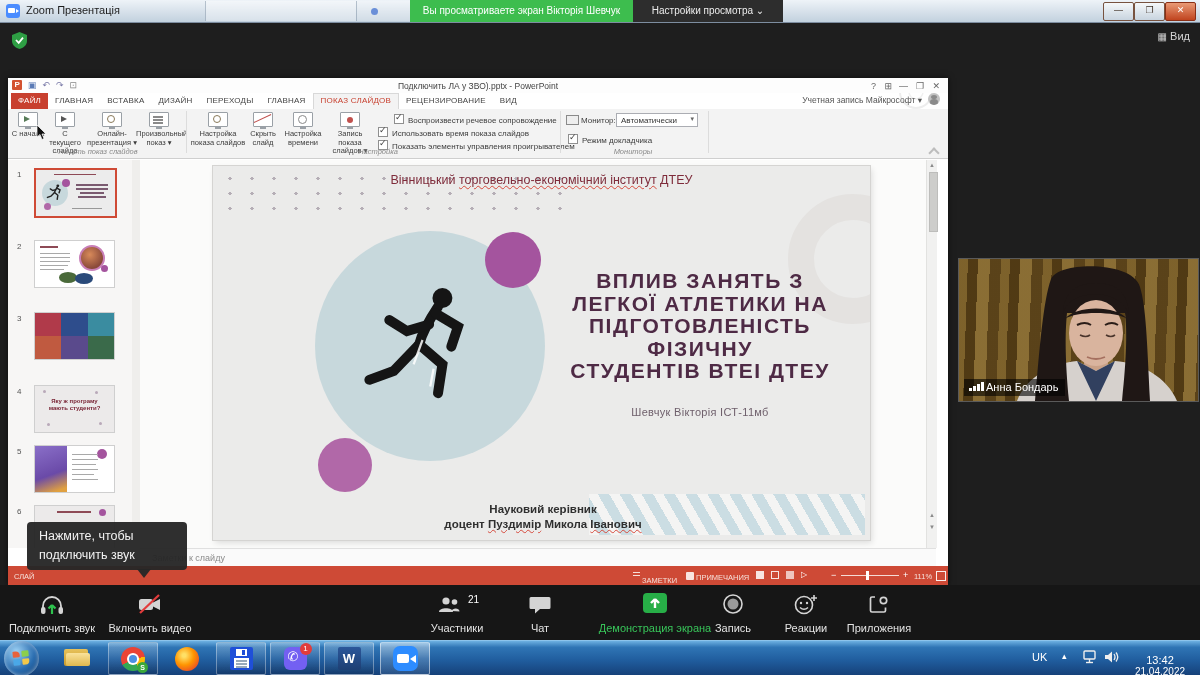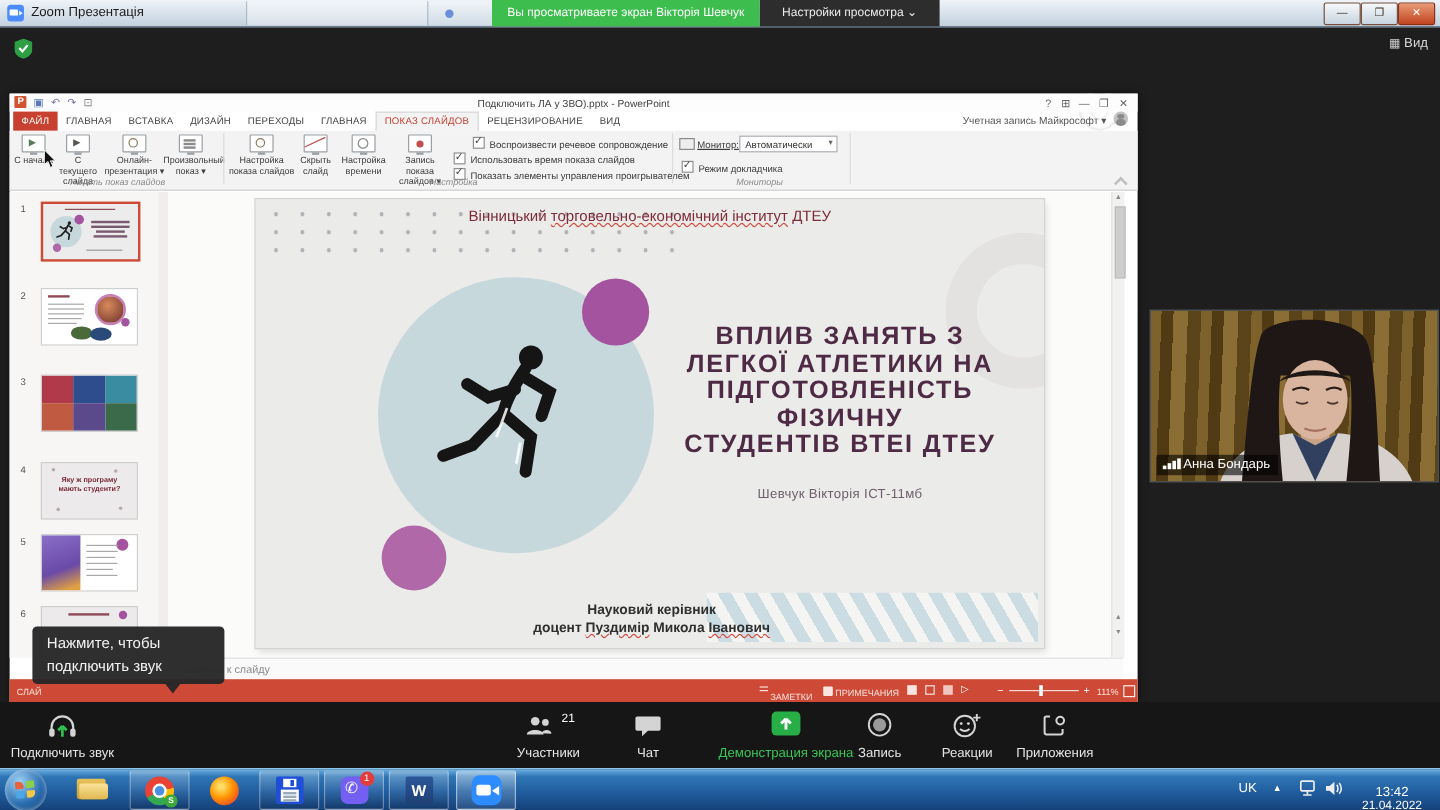--- a/index.html
+++ b/index.html
@@ -205,21 +205,21 @@
       <div class="abs rbtn" style="left:318px;width:48px;">
         <div class="ric rec"></div><span>Запись показа слайдов</span> ▾
       </div>
       <div class="abs cbrow" style="left:370px;top:4px;margin-left:16px;"><span class="cbx"></span><span>Воспроизвести речевое сопровождение</span></div>
       <div class="abs cbrow" style="left:370px;top:17px;"><span class="cbx"></span><span>Использовать время показа слайдов</span></div>
       <div class="abs cbrow" style="left:370px;top:30px;"><span class="cbx"></span><span>Показать элементы управления проигрывателем</span></div>
       <div class="abs grplabel" style="left:290px;width:160px;">Настройка</div>
       <div class="abs rsep" style="left:552px;"></div>
 
       <div class="abs" style="left:558px;top:6px;width:11px;height:8px;border:1px solid #8a8a8a;background:#eee;"></div>
-      <div class="abs cbrow" style="left:573px;top:7px;text-decoration:underline;">Монитор:</div>
+      <div class="abs cbrow" style="left:573px;top:7px;">Монитор:</div>
       <div class="abs mondrop" style="left:608px;top:4px;width:62px;"><span>Автоматически</span></div>
       <div class="abs cbrow" style="left:560px;top:24px;"><span class="cbx"></span><span>Режим докладчика</span></div>
       <div class="abs grplabel" style="left:545px;width:160px;">Мониторы</div>
       <div class="abs rsep" style="left:700px;"></div>
       <span class="abs chev" style="left:922px;top:40px;"></span>
     </div>
 
     <svg class="abs" style="left:28px;top:47px;width:11px;height:16px;z-index:5;" viewBox="0 0 11 16">
       <path d="M1,0 L1,12 L4,9.5 L6,14.5 L8,13.5 L6,9 L10,9 Z" fill="#111" stroke="#fff" stroke-width="0.7"></path>
     </svg>
@@ -418,20 +418,28 @@
     <div class="abs zitem" style="left:52px;width:110px;">
       <svg class="zicon" width="26" height="24" viewBox="0 0 26 24">
         <path d="M4,16 v-3 a9,9 0 0 1 18,0 v3" stroke="#d4d4d4" stroke-width="1.8" fill="none"></path>
         <rect x="2" y="14" width="4.5" height="7" rx="2" fill="#d4d4d4"></rect>
         <rect x="19.5" y="14" width="4.5" height="7" rx="2" fill="#d4d4d4"></rect>
         <path d="M13,21 V12 M13,12 l-3.5,3.5 M13,12 l3.5,3.5" stroke="#2fc24e" stroke-width="2.2" fill="none"></path>
       </svg>
       <span class="zlabel">Подключить звук</span>
     </div>
 
+    <div class="abs zitem" style="left:150px;width:100px;">
+      <svg class="zicon" width="26" height="24" viewBox="0 0 26 24">
+        <rect x="2" y="6" width="14" height="11" rx="2.5" fill="#d4d4d4"></rect>
+        <path d="M16,9.5 L23,6 V17 L16,13.5 Z" fill="#d4d4d4"></path>
+        <line x1="3" y1="20" x2="22" y2="2" stroke="#e23c3c" stroke-width="2.2"></line>
+      </svg>
+      <span class="zlabel">Включить видео</span>
+    </div>
 
     <div class="abs zitem" style="left:457px;width:90px;text-align:right;">
       <svg class="zicon" style="margin-left:-8px;" width="26" height="24" viewBox="0 0 26 24">
         <circle cx="10" cy="8" r="3.6" fill="#d4d4d4"></circle>
         <path d="M3,19 c0,-5 14,-5 14,0 Z" fill="#d4d4d4"></path>
         <circle cx="18.5" cy="9" r="2.8" fill="#d4d4d4"></circle>
         <path d="M15.5,18 c1,-3.6 8,-3.4 8,0.5 Z" fill="#d4d4d4"></path>
       </svg>
       <span class="abs" style="left:56px;top:9px;font-size:10px;color:#fff;">21</span>
       <span class="zlabel">Участники</span>

